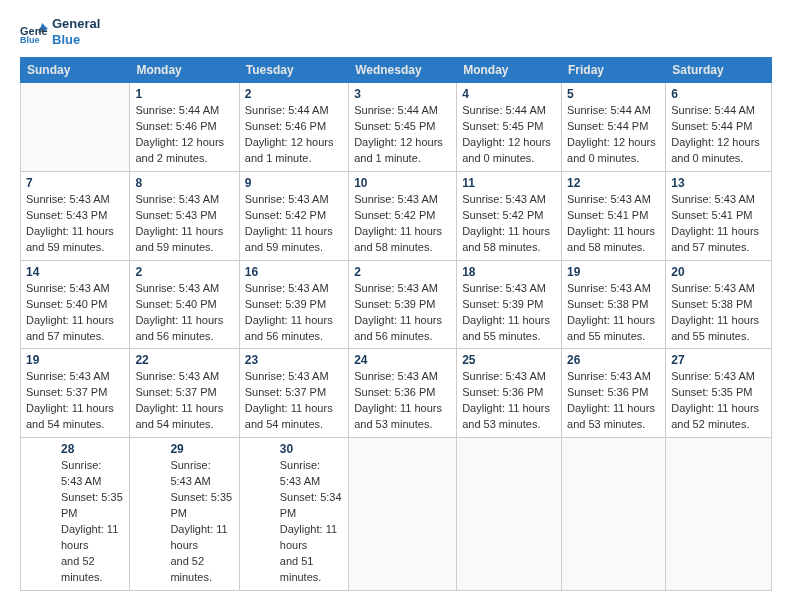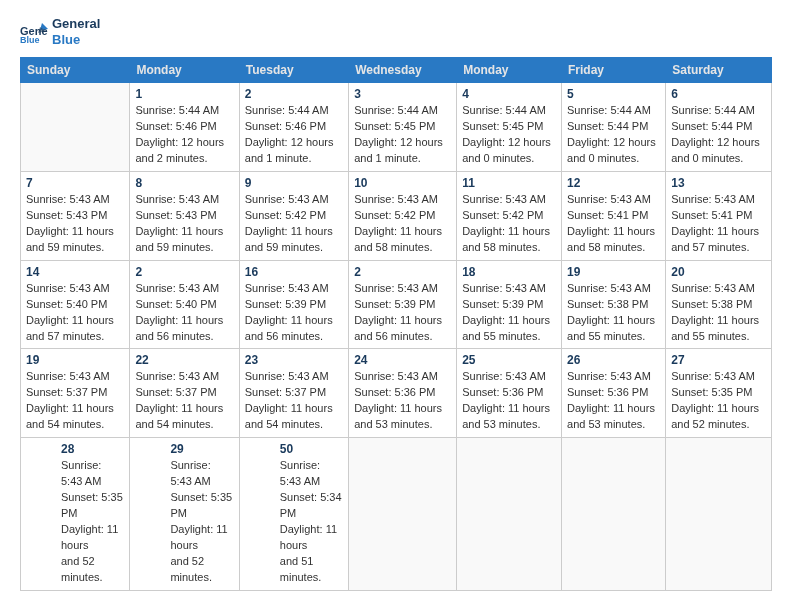--- a/index.html
+++ b/index.html
@@ -241,21 +241,21 @@
         <tr class="last-row">
           <td>
             <span class="day-num">28</span>
             <div class="day-info">Sunrise: 5:43 AM<br>Sunset: 5:35 PM<br>Daylight: 11 hours<br>and 52 minutes.</div>
           </td>
           <td>
             <span class="day-num">29</span>
             <div class="day-info">Sunrise: 5:43 AM<br>Sunset: 5:35 PM<br>Daylight: 11 hours<br>and 52 minutes.</div>
           </td>
           <td>
-            <span class="day-num">50</span>
+            <span class="day-num">30</span>
             <div class="day-info">Sunrise: 5:43 AM<br>Sunset: 5:34 PM<br>Daylight: 11 hours<br>and 51 minutes.</div>
           </td>
           <td class="empty"></td>
           <td class="empty"></td>
           <td class="empty"></td>
           <td class="empty"></td>
         </tr>
       </tbody>
   </table>
 </div>

